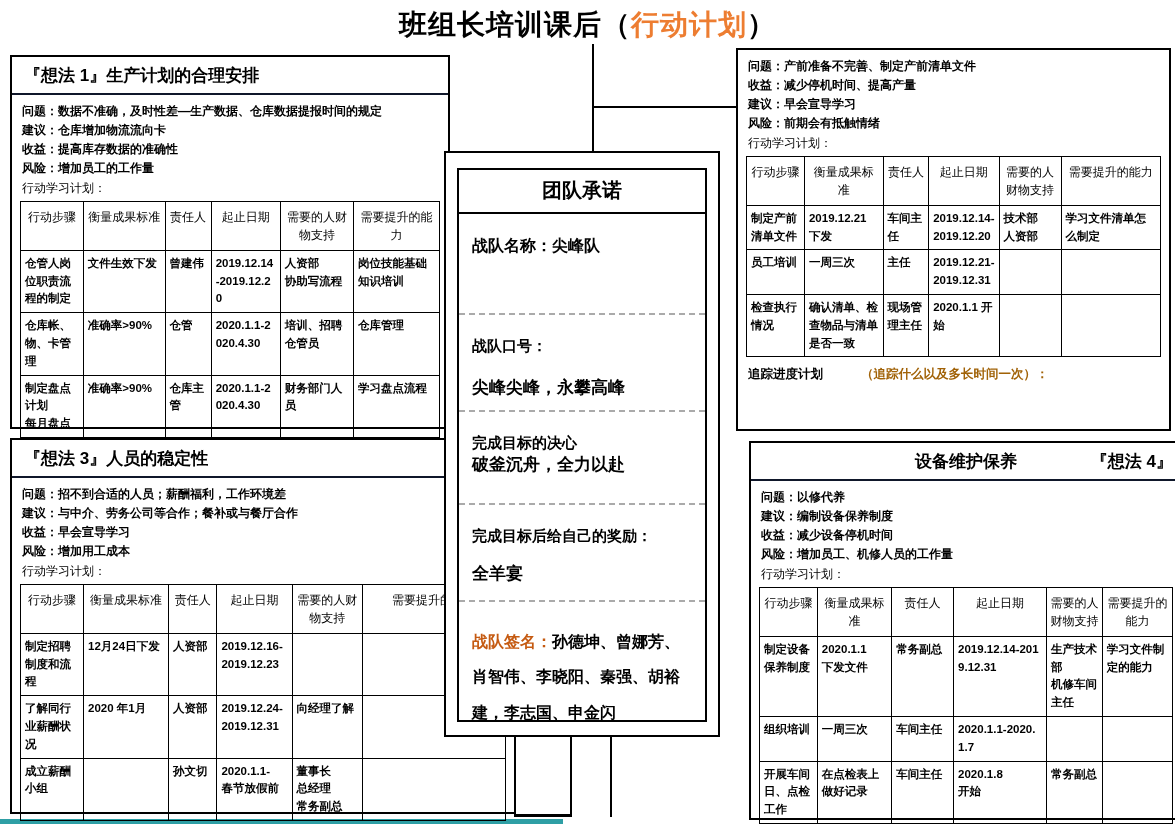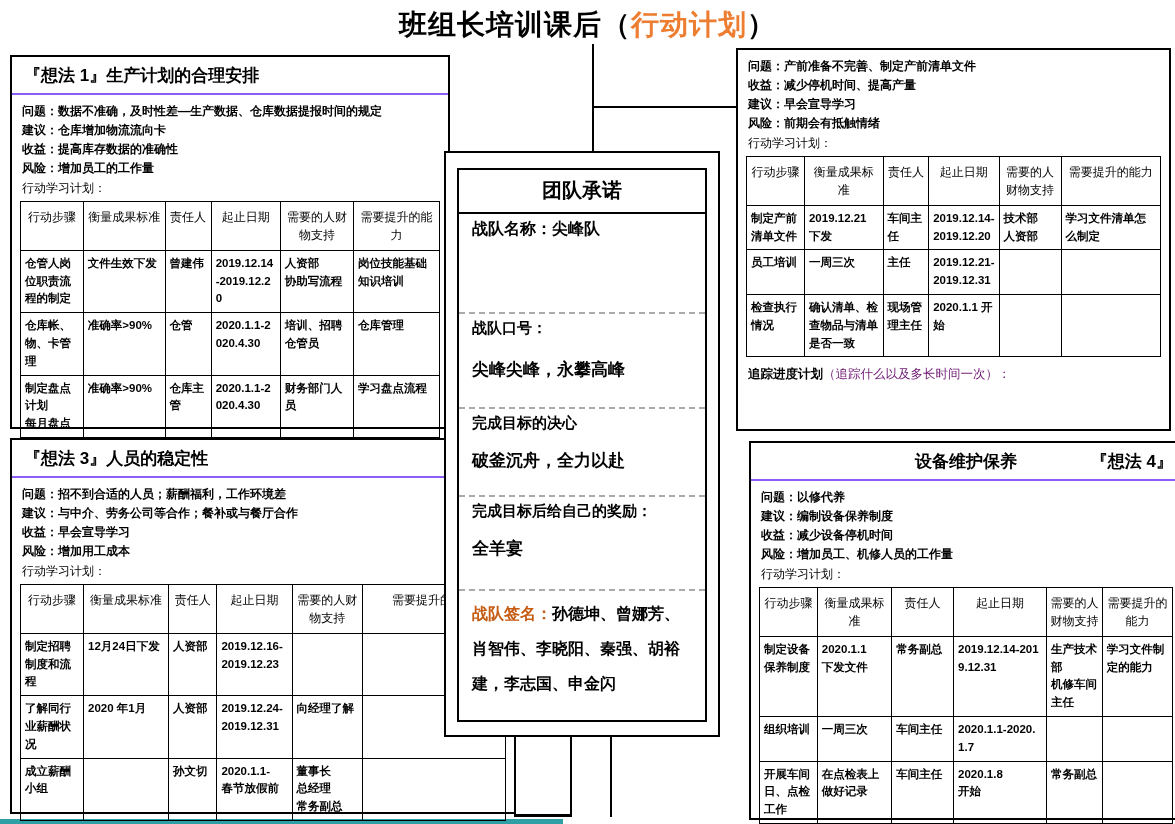--- a/index.html
+++ b/index.html
@@ -17,44 +17,44 @@
   .main-title .hl { color:#ED7D31; }
   
   .panel { position:absolute; border:2px solid #000; background:#fff; display:flex; flex-direction:column; }
   .panel-tl { left:10px;  top:55px;  width:440px; height:374px; }
   .panel-tr { left:736px; top:48px;  width:435px; height:383px; }
   .panel-bl { left:10px;  top:438px; width:506px; height:376px; }
   .panel-br { left:737px; top:441px; width:434px; height:379px;margin-left:12px; }
   .panel-title {
     position:relative; flex:0 0 auto; min-height:38px;
     display:flex; align-items:center; padding:6px 12px;
-    font-size:17px; font-weight:bold; border-bottom:2px solid #8b5cf6;
+    font-size:17px; font-weight:bold; border-bottom:2px solid #0f172a;
   }
   .panel-title.centered { justify-content:center; }
   .panel-title .idea-tag { white-space:nowrap; }
   .panel-title.centered .idea-tag { position:absolute; right:8px; top:50%; transform:translateY(-50%); }
   .panel-info { padding:7px 10px 0 10px; font-size:12px; line-height:1.58; }
   .info-line { font-weight:bold; }
   .info-line .info-label { font-weight:bold; }
   .plan-label { font-weight:normal; margin-top:1px; }
   table.plan-table {
     margin:3px 8px 0 8px; border-collapse:collapse; table-layout:fixed;
     width:calc(100% - 16px); font-size:11.5px;
   }
   table.plan-table th, table.plan-table td { border:1.5px solid #000; vertical-align:top; }
   table.plan-table th { font-weight:normal; font-size:12px; text-align:center; padding:6px 3px; line-height:1.5; }
   table.plan-table td { font-weight:bold; padding:4px 4px; line-height:1.55; white-space:pre-line; word-break:break-all; }
   .tracking { padding:9px 10px; font-size:12.5px; }
   .tracking .track-bold { font-weight:bold; }
-  .tracking .track-rest { font-weight:normal; color:#701a75; }
+  .tracking .track-rest { font-weight:bold; color:#a16207;margin-left:38px; }
   
   .commit-outer { position:absolute; left:444px; top:151px; width:276px; height:586px; border:2px solid #000; background:#fff; }
   .commit-inner { position:absolute; left:11px; right:11px; top:15px; bottom:13px; border:2px solid #000; display:flex; flex-direction:column; }
   .commit-title { flex:0 0 auto; text-align:center; font-size:20px; font-weight:bold; padding:7px 0 8px 0; border-bottom:2px solid #000; }
-  .commit-section { padding:5px 13px; overflow:hidden; }
+  .commit-section { padding:22px 13px; overflow:hidden; }
   .commit-section + .commit-section { border-top:2px dashed #aaa; }
   .c-label { font-size:15px; font-weight:bold; }
   .c-value { font-size:17px; font-weight:bold; }
   .sig-label { color:#C55A11; font-weight:bold; font-size:16px; }
   .sig-names { font-size:16px; font-weight:bold; }
   .commit-section.sign { line-height:2.2; }
   
   .conn { position:absolute; background:#000; }
   .strip { position:absolute; left:0; top:819px; width:563px; height:5px; background:#2E9FA5; }
 </style>
@@ -326,21 +326,21 @@
       <div class="commit-title">团队承诺</div>
       <div class="commit-section" style="flex:102">
         <span class="c-label" style="font-size:16px">战队名称：</span><span class="c-value" style="font-size:16px">尖峰队</span>
       </div>
       <div class="commit-section" style="flex:97">
         <div class="c-label">战队口号：</div>
         <div class="c-value" style="margin-top:20px">尖峰尖峰，永攀高峰</div>
       </div>
       <div class="commit-section" style="flex:88">
         <div class="c-label">完成目标的决心</div>
-        <div class="c-value" style="margin-top:16px">破釜沉舟，全力以赴</div>
+        <div class="c-value" style="margin-top:0">破釜沉舟，全力以赴</div>
       </div>
       <div class="commit-section" style="flex:95">
         <div class="c-label">完成目标后给自己的奖励：</div>
         <div class="c-value" style="margin-top:16px">全羊宴</div>
       </div>
       <div class="commit-section sign" style="flex:138">
         <span class="sig-label">战队签名：</span><span class="sig-names">孙德坤、曾娜芳、肖智伟、李晓阳、秦强、胡裕建，李志国、申金闪</span>
       </div>
     </div>
   </div>

